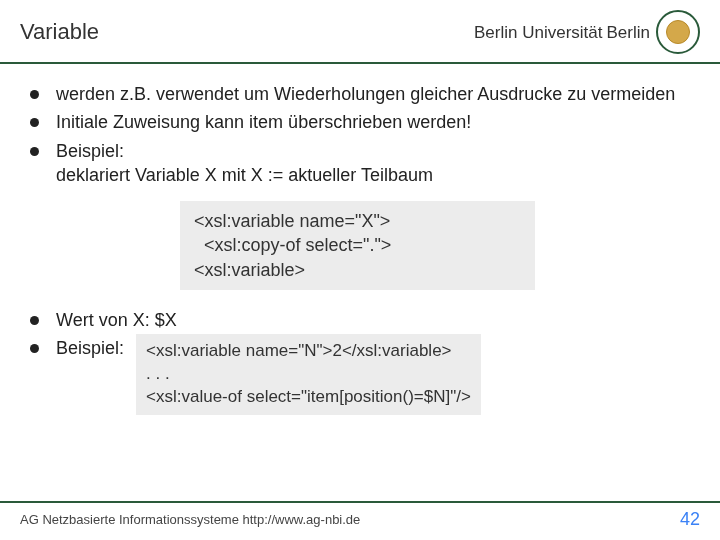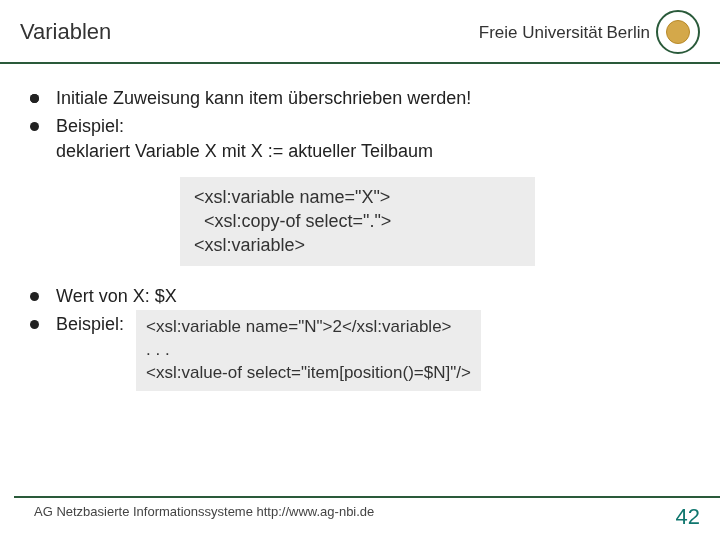--- a/index.html
+++ b/index.html
@@ -88,54 +88,55 @@
     padding: 6px 10px;
     font-family: Verdana, Arial, sans-serif;
     font-size: 17px;
     color: #333;
     line-height: 1.35;
     white-space: pre;
     margin-top: -2px;
   }
   .footer {
     position: absolute;
-    bottom: 0; left: 14px; right: 0;
+    bottom: 0; left: 0; right: 0;
     border-top: 2px solid #2a5a3a;
     display: flex;
     justify-content: space-between;
-    align-items: flex-start;
+    align-items: center;
     padding: 6px 20px 10px 20px;
     font-size: 13px;
     color: #444;
   }
   .pagenum {
-    font-size: 22px;
-    color: #0f766e;
+    font-size: 18px;
+    color: #3b82f6;
   }
 </style>
 </head>
 <body>
 
 <div class="header">
-  <div class="title">Variablen</div>
+  <div class="title">Variable</div>
   <div class="logo-wrap">
     <div class="logo-text">
-      <span class="thin">Freie Universität</span>
+      <span class="thin">Berlin Universität</span>
       <span>Berlin</span>
     </div>
     <div class="seal">
       <div class="seal-inner"></div>
     </div>
   </div>
 </div>
 
 <div class="content">
   <ul class="bullets">
     <li>
       <span class="bullet-dot"></span>
+      <span>werden z.B. verwendet um Wiederholungen gleicher Ausdrucke zu vermeiden</span>
     </li>
     <li>
       <span class="bullet-dot"></span>
       <span>Initiale Zuweisung kann item überschrieben werden!</span>
     </li>
     <li>
       <span class="bullet-dot"></span>
       <span style="white-space: pre-line;">Beispiel:
 deklariert Variable X mit X := aktueller Teilbaum</span>
     </li>

